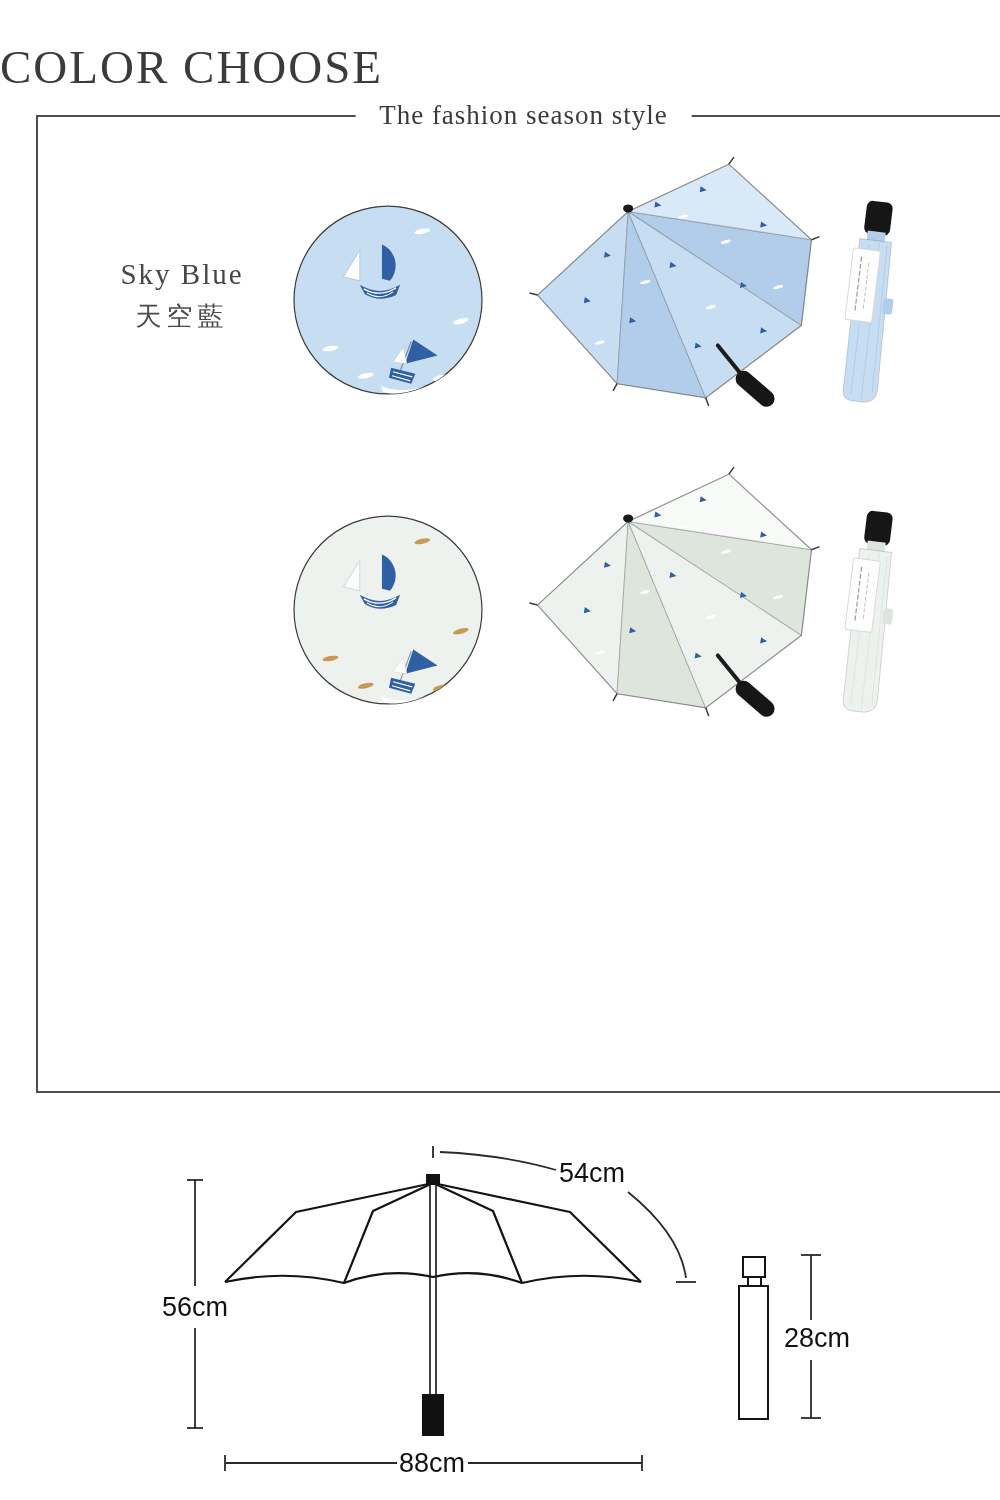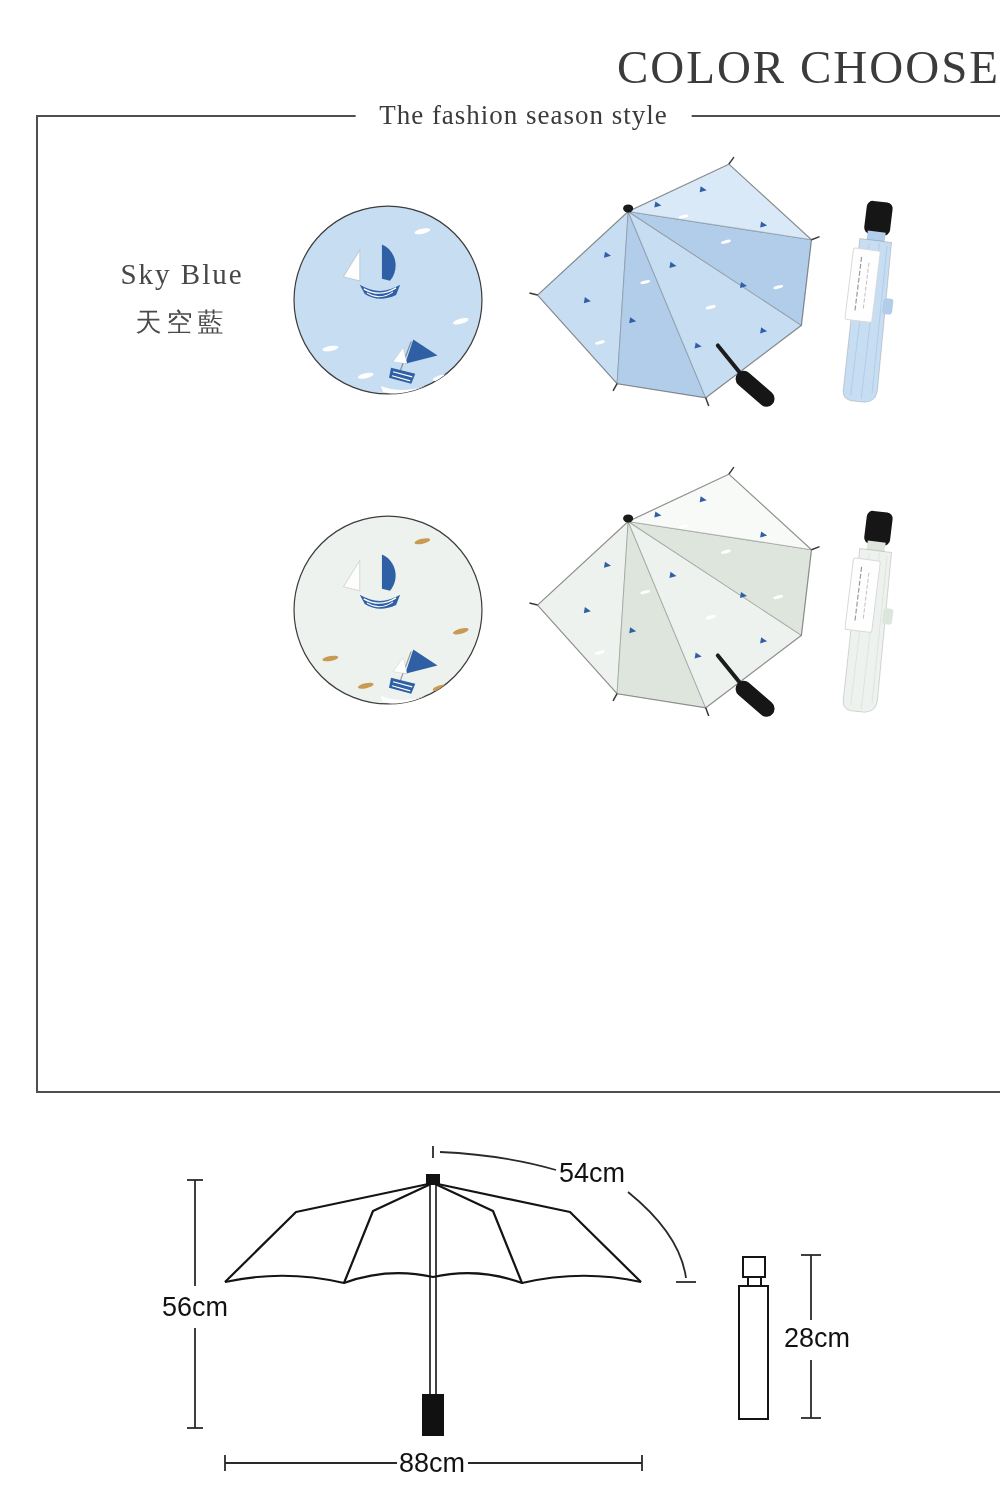--- a/index.html
+++ b/index.html
@@ -1,31 +1,31 @@
 <!DOCTYPE html>
 <html><head>
 <meta charset="utf-8">
 <style>
   html,body{margin:0;padding:0;background:#fff;}
   .canvas{position:relative;width:1000px;height:1500px;background:#ffffff;overflow:hidden;
           font-family:"Liberation Serif",serif;}
 
-  .title{position:absolute;top:40px;left:0;width:100%;text-align:right;
+  .title{position:absolute;top:40px;left:0;width:100%;text-align:left;
          font-size:47px;font-weight:400;letter-spacing:2px;color:#3b3b3d;}
 
   .panel{position:absolute;left:36px;top:115px;width:943px;height:974px;
          border:2px solid #4e4e4e;padding-left:28px;}
   .subtitle{position:absolute;top:-17px;left:50%;transform:translateX(-50%);
             background:#ffffff;padding:0 24px;font-size:27px;color:#3b3b3d;
             letter-spacing:1px;white-space:nowrap;}
 
   .row{position:absolute;left:0;width:100%;height:310px;}
   .labels{position:absolute;left:14px;top:118px;width:260px;text-align:center;color:#474747;}
   .name-en{font-size:29px;letter-spacing:2px;}
-  .name-zh{font-size:26px;letter-spacing:5px;margin-top:14px;color:#4a4a4a;}
+  .name-zh{font-size:26px;letter-spacing:5px;margin-top:8px;color:#4a4a4a;}
 
   .swatch{position:absolute;left:254px;top:64px;width:192px;height:192px;}
   .openumb{position:absolute;left:465px;top:6px;width:345px;height:272px;}
   .foldwrap{position:absolute;left:790px;top:60px;width:80px;height:206px;transform:rotate(7deg);}
   .foldwrap svg{width:100%;height:100%;display:block;}
 
   .diagram{position:absolute;left:0;top:1130px;width:1000px;height:370px;}
   .dimtext{font-family:"Liberation Sans",sans-serif;font-size:27px;fill:#121212;}
 
   .defs-hidden{position:absolute;width:0;height:0;overflow:hidden;}

